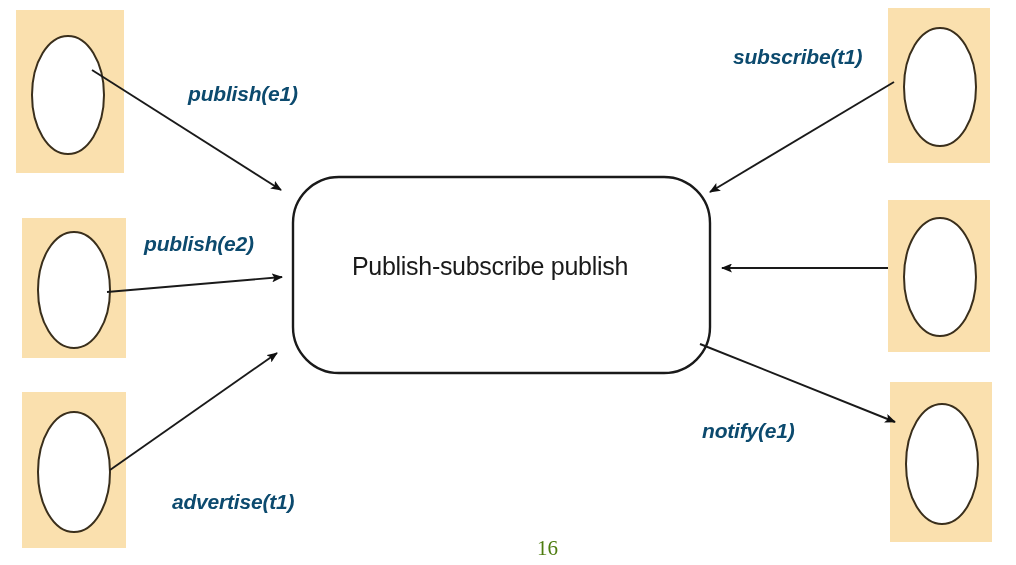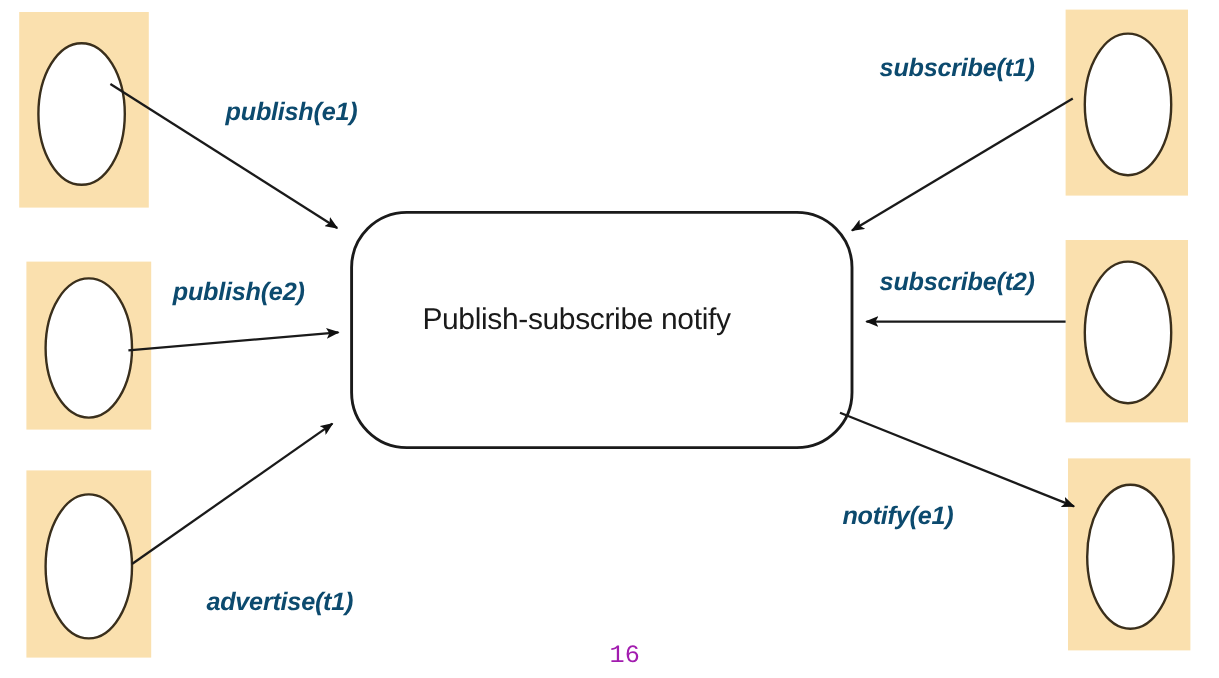--- a/index.html
+++ b/index.html
@@ -51,24 +51,25 @@
     font-family: "Liberation Sans", sans-serif;
     font-style: normal;
     font-weight: 400;
     font-size: 25px;
     color: #1a1a1a;
     white-space: nowrap;
     letter-spacing: -0.3px;
   }
   .page-number {
     position: absolute;
-    font-family: Liberation Mono, monospace;
+    font-family: Liberation Serif, serif;
     font-size: 21px;
-    color: #a21caf;
+    color: #4d7c0f;
     white-space: nowrap;
+    margin-left: 29px;
   }
 </style>
 </head>
 <body>
 
 <div id="canvas">
 
   <div class="node-box" style="left:16px; top:10px; width:108px; height:163px;">
     <div class="node-bg" style="background:#fae0ae;"></div>
     <svg class="node-ellipse" style="left:0; top:0;" width="108" height="163" viewBox="0 0 108 163">
@@ -126,29 +127,28 @@
 
     <line x1="110" y1="470" x2="277" y2="353" stroke="#1a1a1a" stroke-width="1.9" marker-end="url(#arrowhead)"></line>
 
     <line x1="894" y1="82" x2="710" y2="192" stroke="#1a1a1a" stroke-width="1.9" marker-end="url(#arrowhead)"></line>
 
     <line x1="888" y1="268" x2="722" y2="268" stroke="#1a1a1a" stroke-width="1.9" marker-end="url(#arrowhead)"></line>
 
     <line x1="700" y1="344" x2="895" y2="422" stroke="#1a1a1a" stroke-width="1.9" marker-end="url(#arrowhead)"></line>
   </svg>
 
-  <div class="center-label" style="left:352px; top:252px;">Publish-subscribe notify</div>
+  <div class="center-label" style="left:352px; top:252px;">Publish-subscribe publish</div>
 
   <div class="edge-label" style="left:188px; top:82px;">publish(e1)</div>
 
   <div class="edge-label" style="left:144px; top:232px;">publish(e2)</div>
 
   <div class="edge-label" style="left:172px; top:447px;margin-top:43px;">advertise(t1)</div>
 
   <div class="edge-label" style="left:733px; top:45px;">subscribe(t1)</div>
 
-  <div class="edge-label" style="left:733px; top:224px;">subscribe(t2)</div>
 
   <div class="edge-label" style="left:702px; top:419px;">notify(e1)</div>
 
   <div class="page-number" style="left:508px; top:536px;">16</div>
 
 </div>
 
 </body></html>

